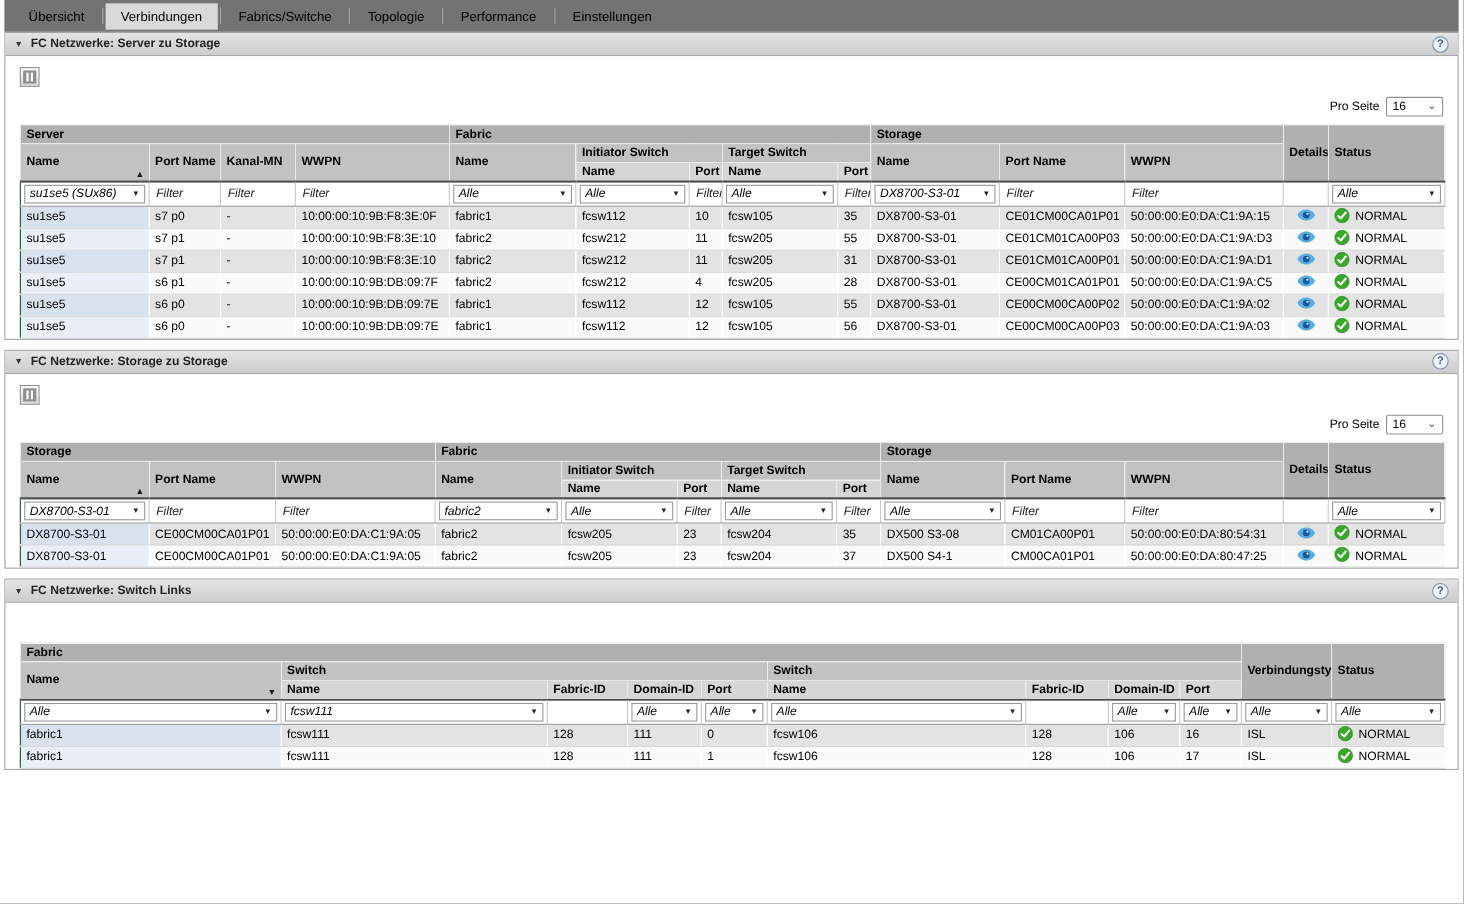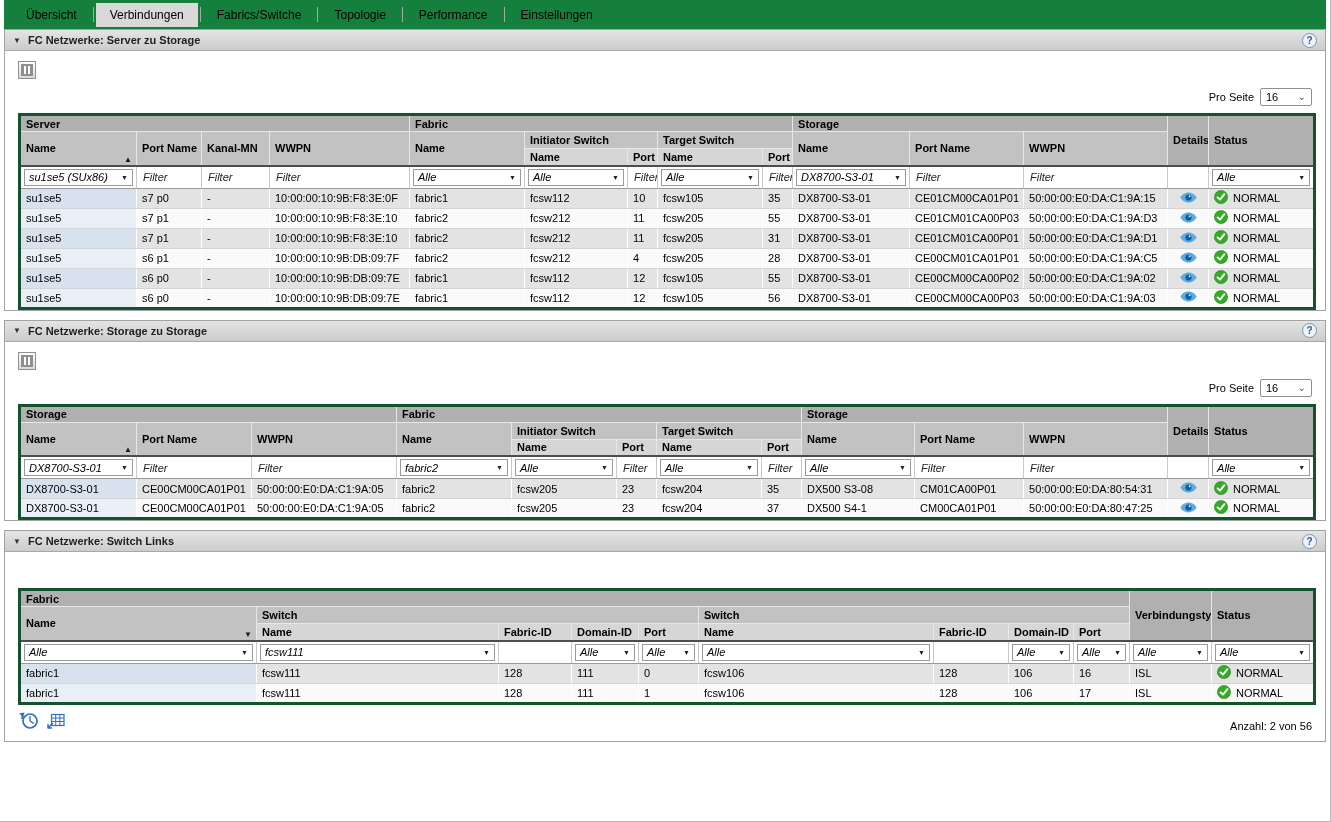--- a/index.html
+++ b/index.html
@@ -2,21 +2,21 @@
 <html><head>
 <meta charset="utf-8">
 <style>
   *{box-sizing:border-box;margin:0;padding:0}
   html,body{width:1331px;height:822px;overflow:hidden;background:#fff}
   body{font-family:"Liberation Sans",sans-serif;font-size:11px;color:#000;
        border-right:1px solid #b9b9b9;border-bottom:1px solid #b9b9b9}
   #page{padding:0 4px 4px 4px}
 
   
-  .tabbar{display:flex;align-items:center;height:29px;background:#15803d;padding-left:8px}
+  .tabbar{display:flex;align-items:center;height:29px;background:#737373;padding-left:8px}
   .tab{padding:5px 14px;font-size:12px;cursor:pointer;white-space:nowrap}
   .tab.active{background:#d9d9d9;font-weight:normal}
   .tab-sep{width:1px;height:15px;background:#a8a8a8;margin:0 2px}
 
   
   .panel{border:1px solid #a3a3a3;margin-bottom:9px;background:#fff}
   .panel-title{height:21px;display:flex;align-items:center;background:linear-gradient(#e4e4e4,#cccccc);
        border-bottom:1px solid #a8a8a8;padding:0 8px;font-weight:bold;color:#222;cursor:pointer}
   .collapse-tri{font-size:8px;margin-right:7px;color:#333}
   .panel-title-text{flex:1}
@@ -28,21 +28,21 @@
        display:flex;align-items:center;justify-content:center;padding:0;cursor:pointer}
   .pausebtn .inner{width:12px;height:12px;background:#8f8f8f;display:flex;gap:2px;align-items:center;justify-content:center}
   .pausebtn .bar{width:2px;height:8px;background:#fff}
   .perpage-row{display:flex;justify-content:flex-end;align-items:center;margin:9px 13px 7px;gap:6px}
   .perpage-sel{width:52px;height:18px;border:1px solid #8f8f8f;border-radius:2px;background:#fff;
        display:flex;align-items:center;justify-content:space-between;padding:0 5px;cursor:pointer}
   .chev{color:#555;font-size:10px;line-height:8px}
   .prespacer{height:36px}
 
   
-  table{border-collapse:collapse;table-layout:fixed;width:1295px;margin:0 13px;border:3px solid #14532d}
+  table{border-collapse:collapse;table-layout:fixed;width:1295px;margin:0 13px;border:1px solid #14532d}
   th{font-weight:bold;text-align:left;padding:1px 5px;height:17px;border:1px solid #e7e7e7;
      overflow:hidden;white-space:nowrap;position:relative;font-size:11px;cursor:pointer}
   .th-group{background:#b0b0b0}
   .th-col{background:#c2c2c2}
   .th-sub{background:#d6d6d6}
   .sort{position:absolute;right:4px;bottom:1px;font-size:8px;color:#1a1a1a}
   tr.filter-row td{background:#fff;border-top:2px solid #4d4d4d;border-bottom:1px solid #9a9a9a;
      border-right:1px solid #c9c9c9;padding:2px 3px;height:22px;font-style:italic;overflow:hidden;white-space:nowrap}
   .selbox{border:1px solid #9a9a9a;background:#fff;height:17px;display:flex;align-items:center;
      justify-content:space-between;padding:0 4px;cursor:pointer}
@@ -668,31 +668,15 @@
                   <span><svg width="14" height="14" viewBox="0 0 14 14">
                       <circle cx="7" cy="7" r="6.6" fill="#36a926" stroke="#2c871e" stroke-width="0.6"></circle>
                       <path d="M3.6 7.4 6 9.6 10.4 4.2" fill="none" stroke="#fff" stroke-width="1.9" stroke-linecap="round" stroke-linejoin="round"></path>
                     </svg></span>
                   <span>NORMAL</span>
                 </span>
               </td>
             </tr>
           </tbody>
         </table>
-        <div class="tfooter">
-          <div class="ficons">
-            <span><svg width="21" height="19" viewBox="0 0 21 19">
-                <circle cx="12" cy="10" r="7" fill="none" stroke="#2f71bd" stroke-width="1.7"></circle>
-                <path d="M12 5.5V10l3.2 2.2" fill="none" stroke="#2f71bd" stroke-width="1.4" stroke-linecap="round"></path>
-                <path d="M5.5 4.5A8.5 8.5 0 0 0 3.6 8" fill="none" stroke="#2f71bd" stroke-width="1.6"></path>
-                <path d="M1.2 2.2 6.6 1.6 4.6 6.6Z" fill="#2f71bd"></path>
-              </svg></span>
-            <span><svg width="19" height="17" viewBox="0 0 19 17">
-                <rect x="5.5" y="1.5" width="12.5" height="11" fill="#fff" stroke="#2f71bd" stroke-width="1.2"></rect>
-                <path d="M5.5 5h12.5M5.5 8.5h12.5M9.7 1.5v11M13.9 1.5v11" stroke="#2f71bd" stroke-width="1"></path>
-                <path d="M6.5 10.5 2 15M2 15v-3.6M2 15h3.6" fill="none" stroke="#2f71bd" stroke-width="1.5" stroke-linecap="round"></path>
-              </svg></span>
-          </div>
-          <span class="count">Anzahl: 2 von 56</span>
-        </div>
       </section>
     </div>
 </div>
 
 </body></html>

